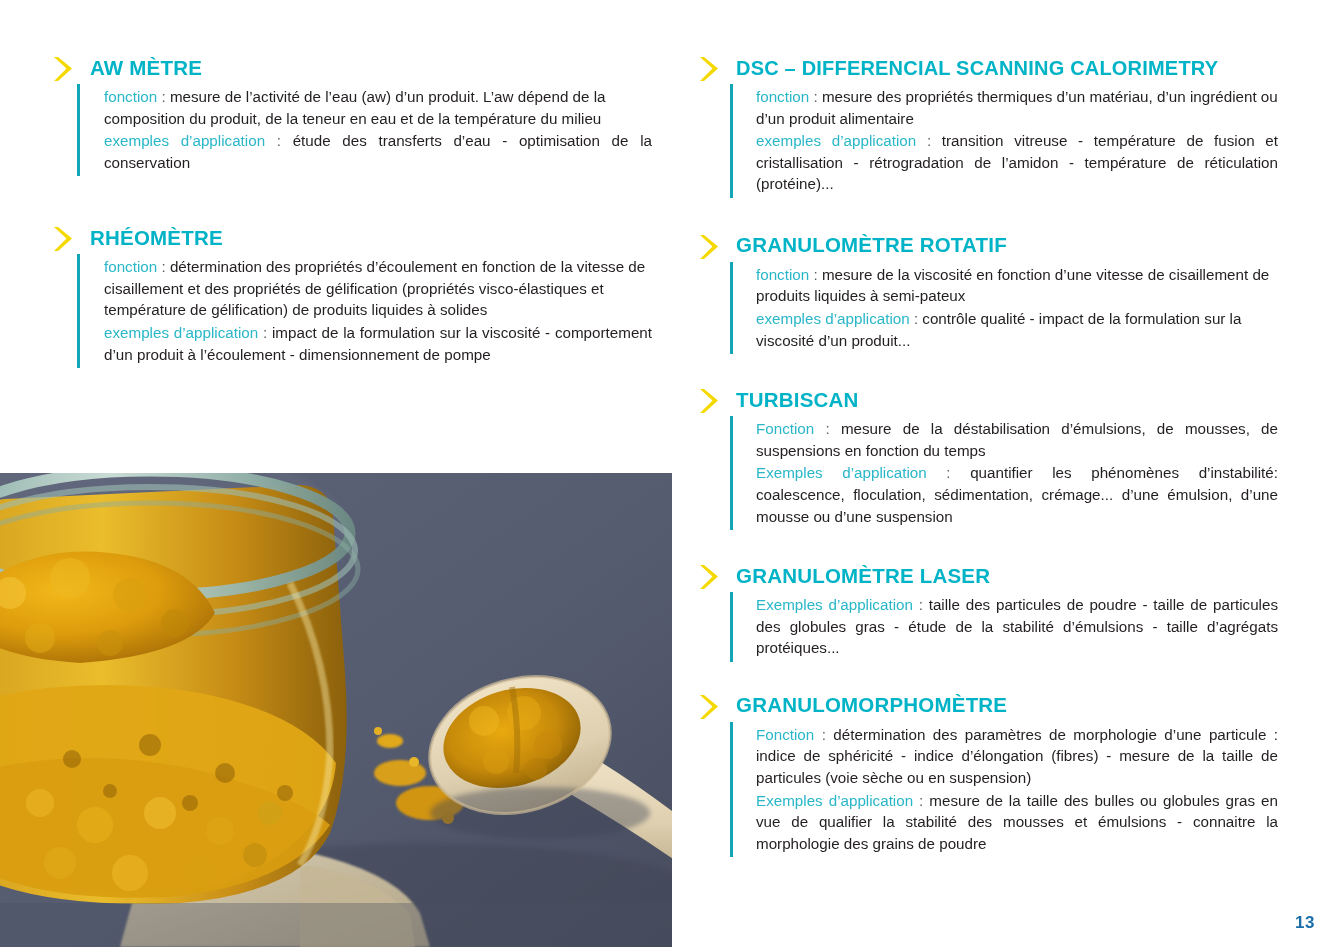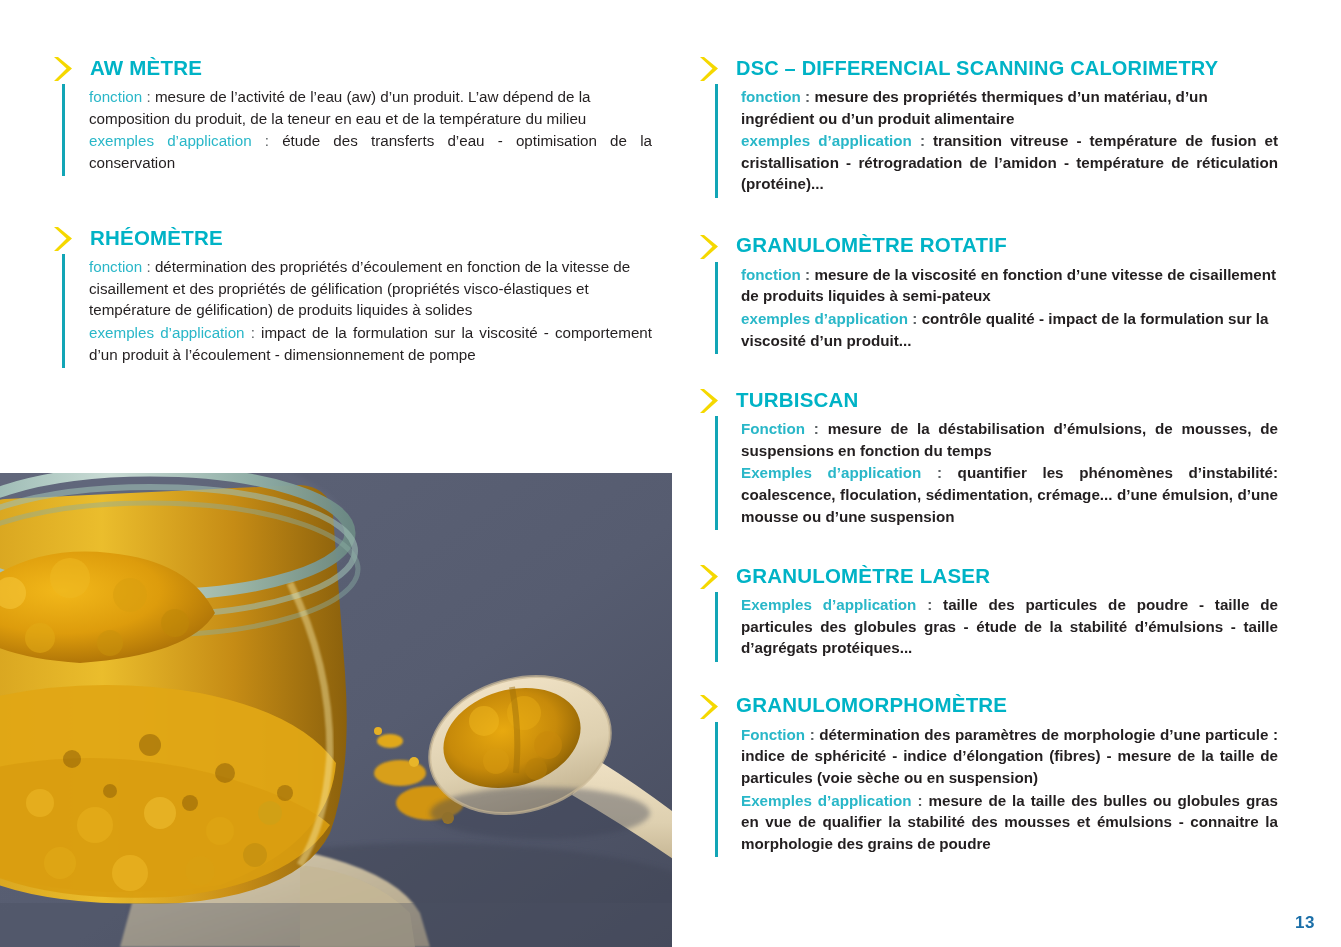--- a/index.html
+++ b/index.html
@@ -58,30 +58,29 @@
     font-size: 20.5px;
     font-weight: bold;
     color: #00b3c6;
     letter-spacing: 0.2px;
     line-height: 1.12;
     white-space: nowrap;
   }
   .entry-title.small { font-size: 20px; }
 
   .entry-body {
-    margin-left: 10px;
+    margin-left: 25px;
     border-left: 3px solid #12a5b6;
     padding-left: 24px;
     padding-top: 2px;
     padding-bottom: 2px;
   }
   .col-right .entry-body {
-    margin-left: 17px;
+    margin-left: 32px;
     padding-left: 23px;
-    font-weight: bold;
   }
 
   .line {
     font-size: 15.2px;
     line-height: 1.42;
     color: #231f20;
     margin: 0 0 1px 0;
   }
   .line.justify { text-align: justify; }
   .lbl {

